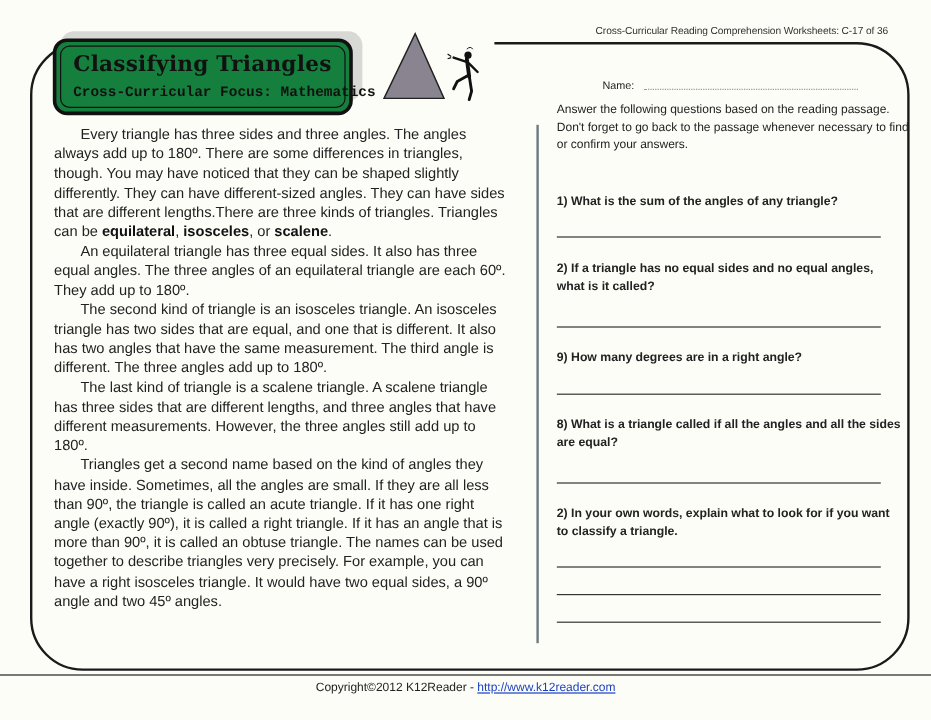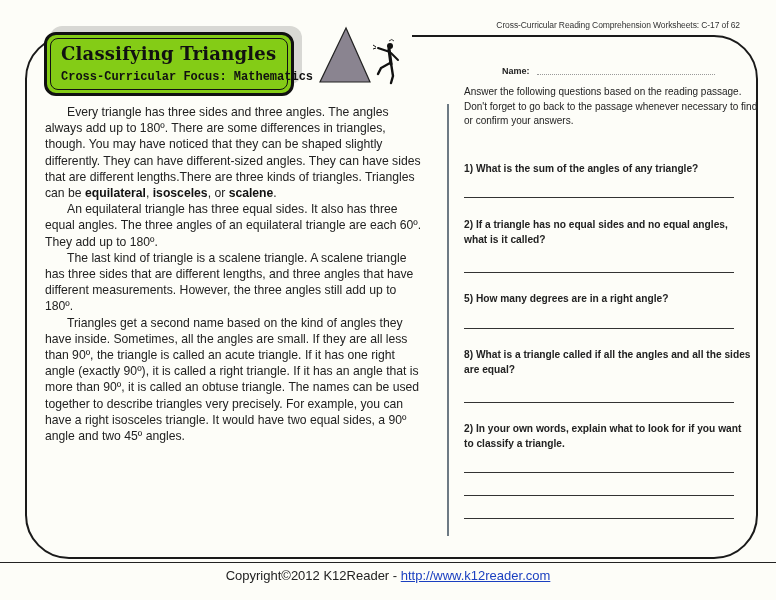--- a/index.html
+++ b/index.html
@@ -36,21 +36,21 @@
       position: absolute;
       left: 50px; top: 26px;
       width: 252px; height: 58px;
       background: #d8d8d4;
       border-radius: 12px;
     }
     .title-box {
       position: absolute;
       left: 44px; top: 32px;
       width: 250px; height: 64px;
-      background: #84cc16;
+      background: #15803d;
       border: 3px solid #111;
       border-radius: 12px;
       box-sizing: border-box;
     }
     .title-inner {
       position: absolute;
       left: 3px; top: 3px; right: 3px; bottom: 3px;
       border: 1.5px solid #111;
       border-radius: 8px;
     }
@@ -75,21 +75,21 @@
     }
     .logo {
       position: absolute;
       left: 316px; top: 26px;
       width: 96px; height: 60px;
     }
     .name-row {
       position: absolute;
       left: 502px; top: 66px;
       font-size: 9px;
-      font-weight: bold;
+      font-weight: normal;
       color: #222;
       text-align: center;
     }
     .name-line {
       position: absolute;
       left: 537px; top: 74px;
       width: 178px;
       border-bottom: 1px dotted #999;
     }
     .instructions {
@@ -136,32 +136,32 @@
       position: absolute;
       left: 0; top: 562px;
       width: 776px; height: 0;
       border-top: 1.5px solid #222;
     }
     .footer {
       position: absolute;
       left: 0; top: 568px;
       width: 776px;
       text-align: center;
-      font-size: 13px;
+      font-size: 10px;
       color: #222;
     }
     .footer a { color: #1a3fc0; text-decoration: underline; }
   </style>
 </head>
 <body>
 
 <div class="frame"></div>
 <div class="top-mask"></div>
 
-<div class="header-meta">Cross-Curricular Reading Comprehension Worksheets: C-17 of 62</div>
+<div class="header-meta">Cross-Curricular Reading Comprehension Worksheets: C-17 of 36</div>
 
 <div class="title-shadow"></div>
 <div class="title-box">
   <div class="title-inner"></div>
   <div class="title-main">Classifying Triangles</div>
   <div class="title-sub">Cross-Curricular Focus: Mathematics</div>
 </div>
 
 <svg class="logo" viewBox="0 0 96 60">
   <polygon points="30,2 4,56 54,56" fill="#8a8490" stroke="#222" stroke-width="1.2"></polygon>
@@ -179,31 +179,32 @@
 <div class="name-row">Name:</div>
 <div class="name-line"></div>
 
 <div class="instructions">Answer the following questions based on the reading passage. Don't forget to go back to the passage whenever necessary to find or confirm your answers.</div>
 
 <div class="divider"></div>
 
 <div class="passage">
   <p><span>Every triangle has three sides and three angles. The angles always add up to 180º. There are some differences in triangles, though. You may have noticed that they can be shaped slightly differently. They can have different-sized angles. They can have sides that are different lengths.There are three kinds of triangles. Triangles can be </span><b>equilateral</b><span>, </span><b>isosceles</b><span>, or </span><b>scalene</b><span>.</span></p>
   <p>An equilateral triangle has three equal sides. It also has three equal angles. The three angles of an equilateral triangle are each 60º. They add up to 180º.</p>
+  <p>The second kind of triangle is an isosceles triangle. An isosceles triangle has two sides that are equal, and one that is different. It also has two angles that have the same measurement. The third angle is different. The three angles add up to 180º.</p>
   <p>The last kind of triangle is a scalene triangle. A scalene triangle has three sides that are different lengths, and three angles that have different measurements. However, the three angles still add up to 180º.</p>
   <p>Triangles get a second name based on the kind of angles they have inside. Sometimes, all the angles are small. If they are all less than 90º, the triangle is called an acute triangle. If it has one right angle (exactly 90º), it is called a right triangle. If it has an angle that is more than 90º, it is called an obtuse triangle. The names can be used together to describe triangles very precisely. For example, you can have a right isosceles triangle. It would have two equal sides, a 90º angle and two 45º angles.</p>
 </div>
 
 <div class="q" style="top:162px">1) What is the sum of the angles of any triangle?</div>
 <div class="ans-line" style="top:197px"></div>
 
 <div class="q" style="top:218px; width:275px">2) If a triangle has no equal sides and no equal angles, what is it called?</div>
 <div class="ans-line" style="top:272px"></div>
 
-<div class="q" style="top:292px">5) How many degrees are in a right angle?</div>
+<div class="q" style="top:292px">9) How many degrees are in a right angle?</div>
 <div class="ans-line" style="top:328px"></div>
 
 <div class="q" style="top:348px; width:295px">8) What is a triangle called if all the angles and all the sides are equal?</div>
 <div class="ans-line" style="top:402px"></div>
 
 <div class="q" style="top:422px; width:280px">2) In your own words, explain what to look for if you want to classify a triangle.</div>
 <div class="ans-line" style="top:472px"></div>
 <div class="ans-line" style="top:495px"></div>
 <div class="ans-line" style="top:518px"></div>
 

